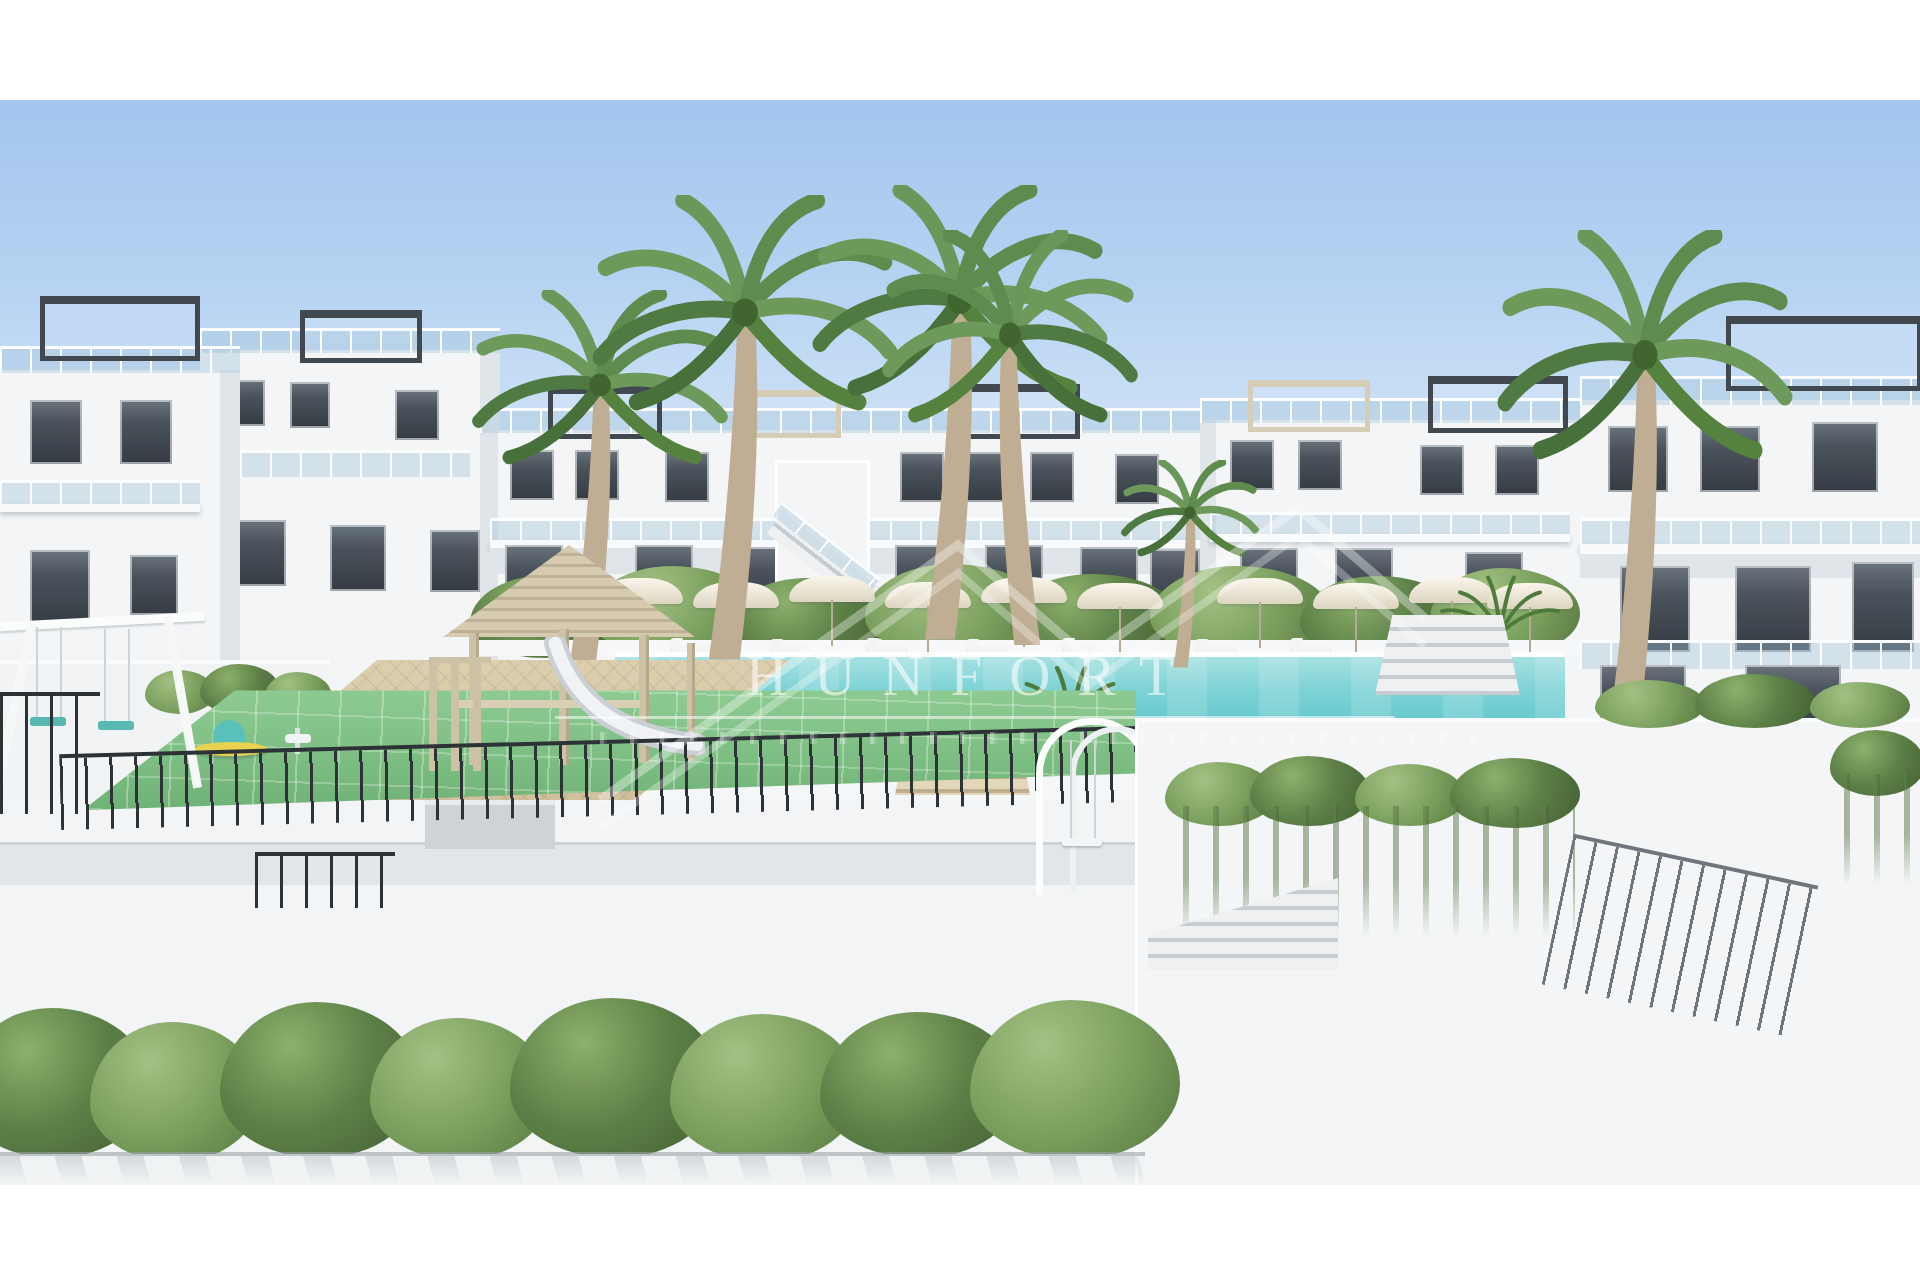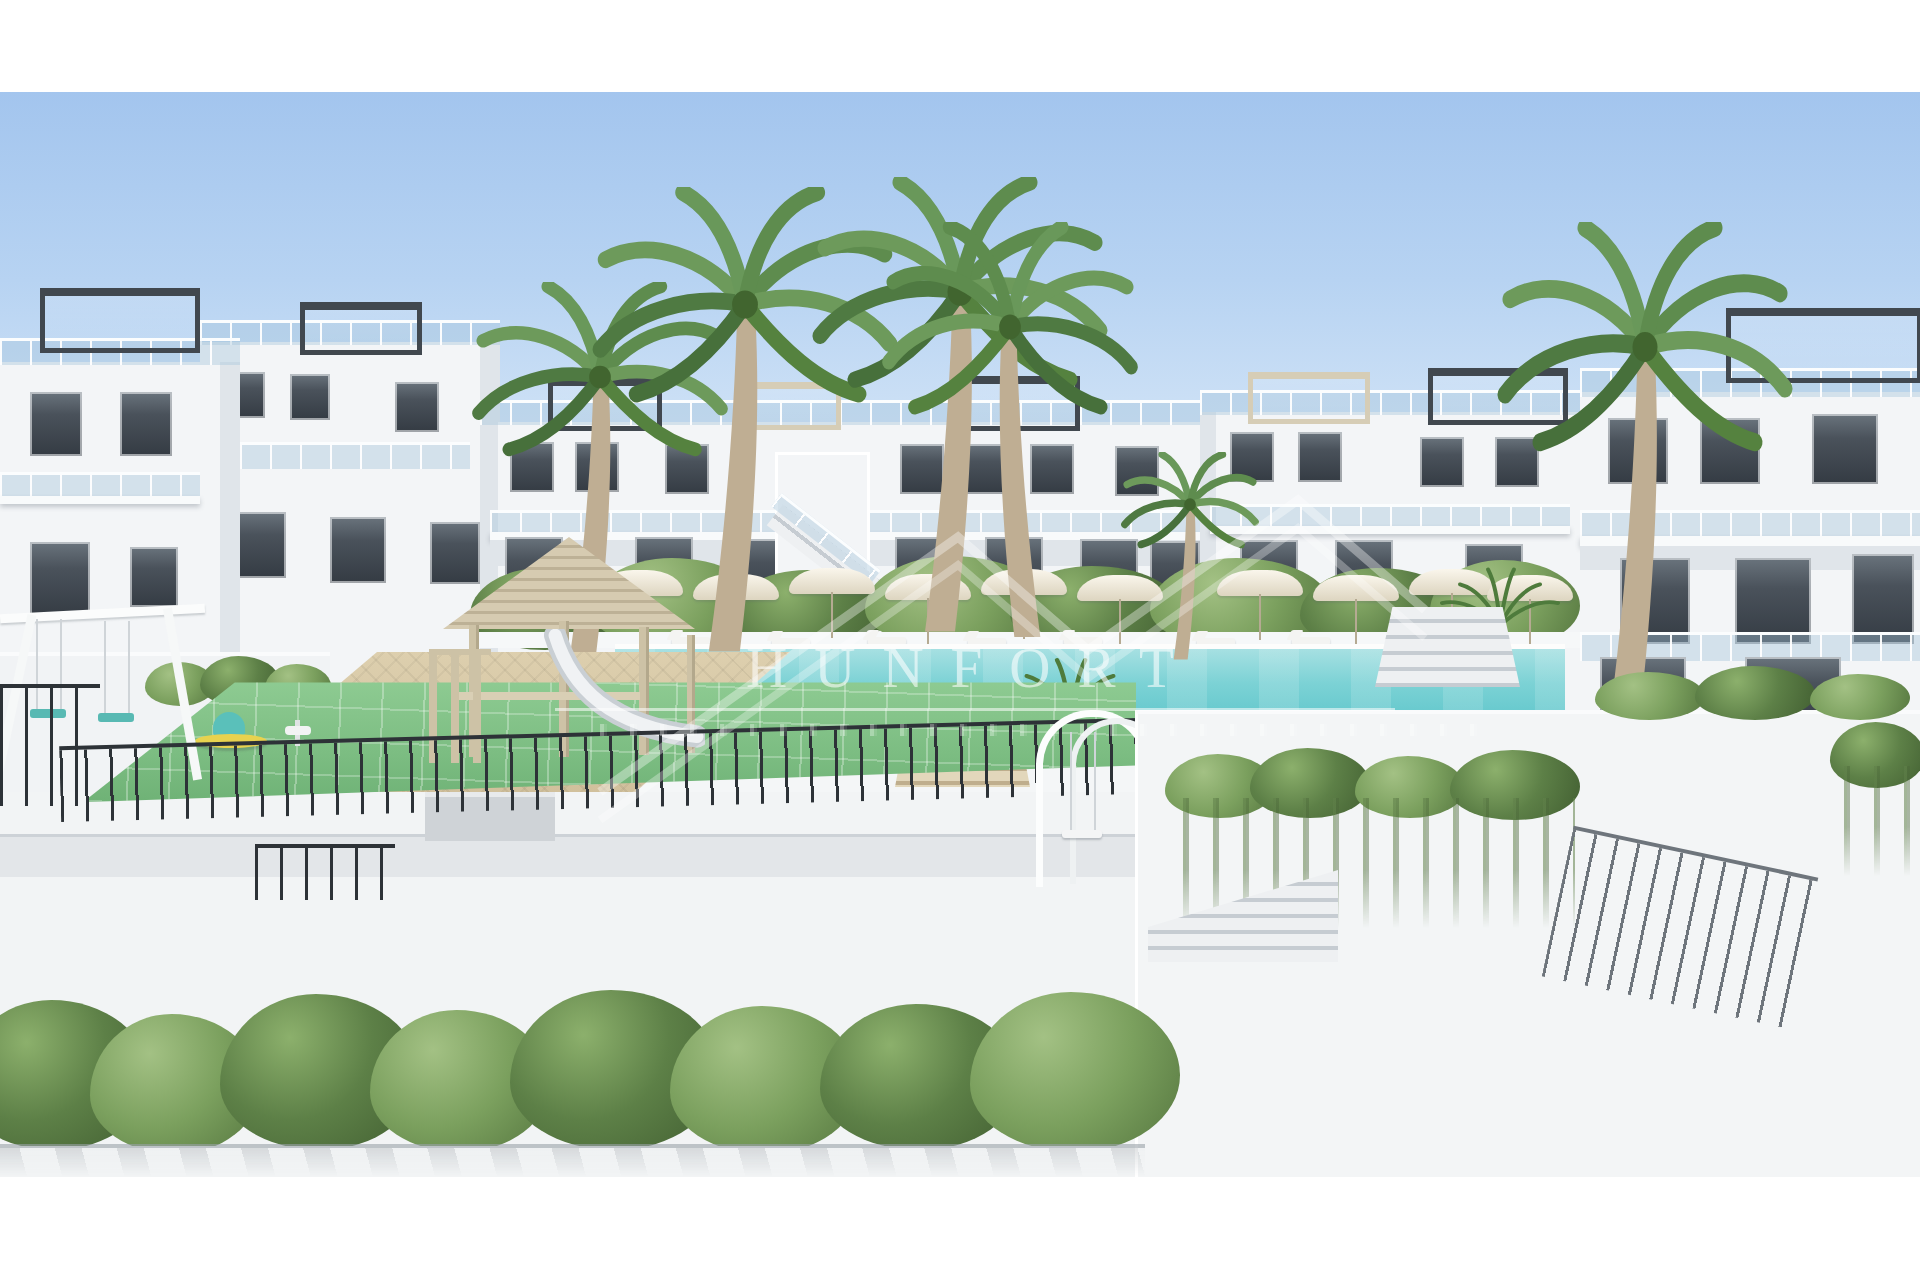--- a/index.html
+++ b/index.html
@@ -1,18 +1,18 @@
 <!DOCTYPE html>
 <html><head>
 <meta charset="utf-8">
 <style>
   html,body{margin:0;padding:0;background:#ffffff;}
   .page{position:relative;width:1920px;height:1280px;background:#ffffff;overflow:hidden;
         font-family:"Liberation Sans",sans-serif;}
-  .photo{position:absolute;left:0;top:92px;width:1920px;height:1085px;overflow:hidden;background:#f4f6f7;}
+  .photo{position:absolute;left:0;top:100px;width:1920px;height:1085px;overflow:hidden;background:#f4f6f7;}
   .abs{position:absolute;}
   .sky{position:absolute;left:0;top:0;width:1920px;height:470px;
        background:linear-gradient(180deg,#a3c5ee 0%,#b7d3f2 40%,#cfe2f6 72%,#e6eff9 100%);}
   .face{position:absolute;background:#f3f5f7;}
   .shade{position:absolute;background:#e0e5ea;}
   .slab{position:absolute;background:#f8fafb;box-shadow:0 3px 5px rgba(70,80,95,.28);}
   .win{position:absolute;background:linear-gradient(180deg,#6a747d 0%,#4a525b 35%,#343b43 100%);
        box-shadow:inset 0 0 0 2px rgba(250,252,253,.55);}
   .glass{position:absolute;background-color:rgba(168,198,220,.42);
        background-image:repeating-linear-gradient(90deg,rgba(255,255,255,.95) 0 2px,rgba(255,255,255,0) 2px 30px);

